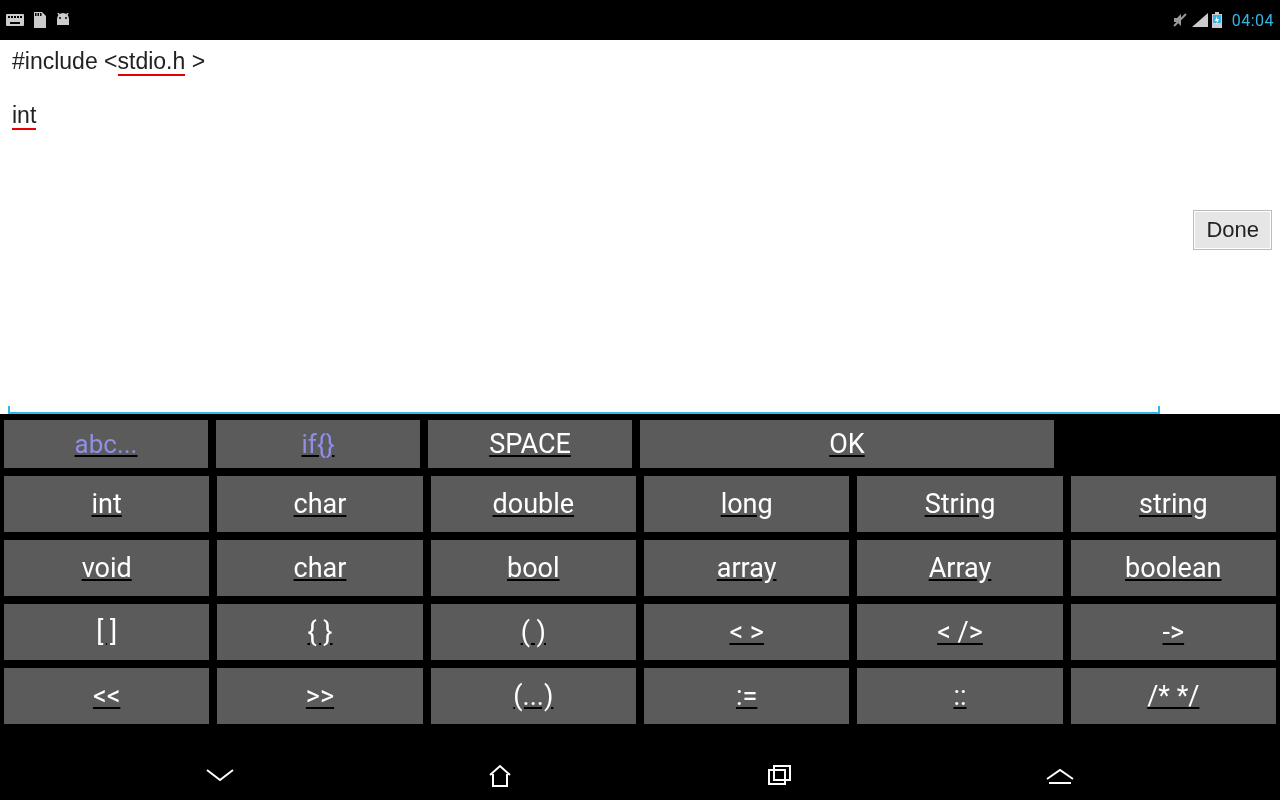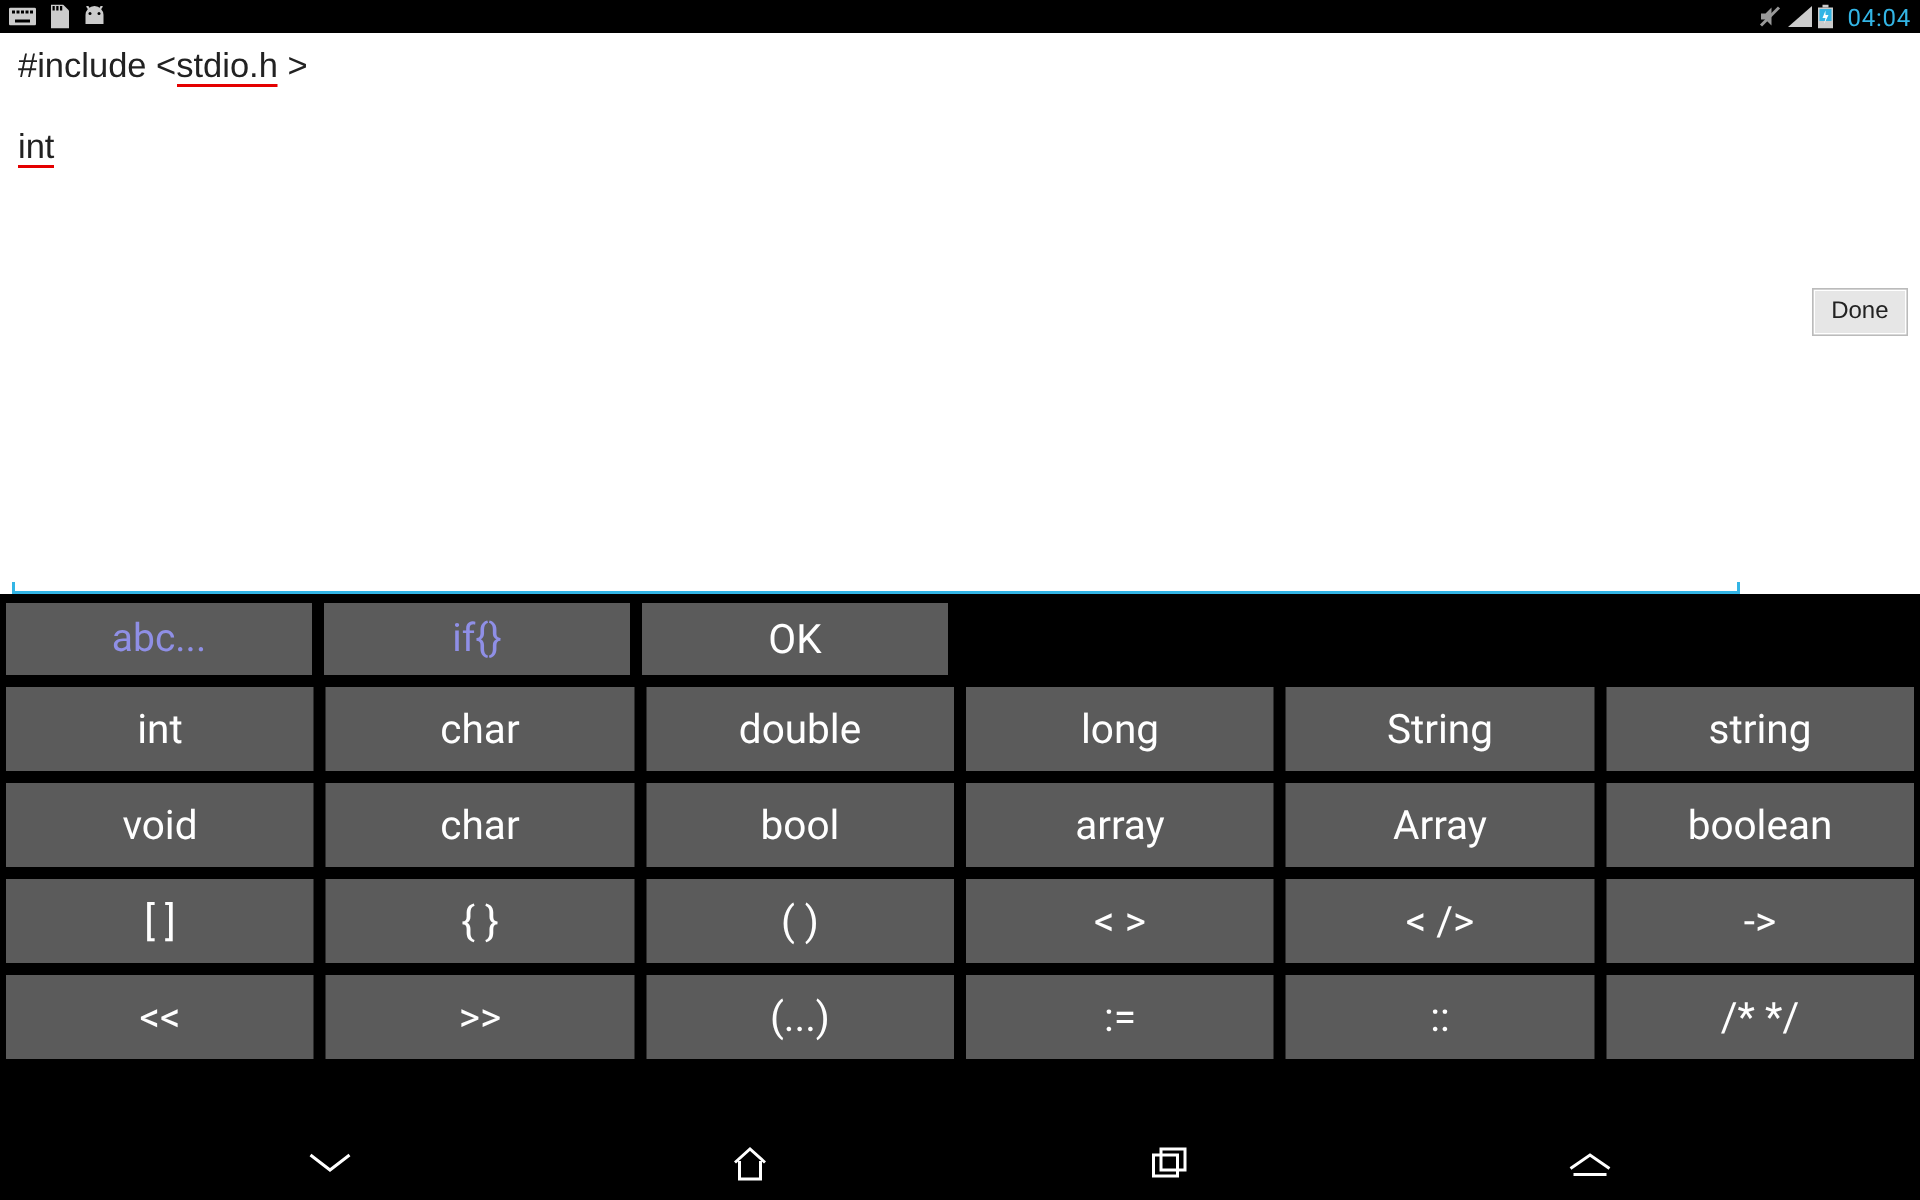--- a/index.html
+++ b/index.html
@@ -1,37 +1,37 @@
 <!DOCTYPE html>
 <html><head>
 <meta charset="utf-8">
 <style>
   * { box-sizing: border-box; margin: 0; padding: 0; }
   html, body { width: 1280px; height: 800px; overflow: hidden; font-family: "Roboto", "Helvetica Neue", Arial, sans-serif; background: #000; }
   .screen { width: 1280px; height: 800px; display: flex; flex-direction: column; background: #000; }
 
   
-  .status-bar { height: 22px; background: #000; display: flex; align-items: center; justify-content: space-between; padding: 0 6px; color: #ccc; font-size: 14px; }
+  .status-bar { height: 40px; background: #000; display: flex; align-items: center; justify-content: space-between; padding: 0 6px; color: #ccc; font-size: 14px; }
   .status-left, .status-right { display: flex; align-items: center; gap: 8px; }
   .status-right { gap: 4px; }
   .clock { color: #33b5e5; font-size: 16px; letter-spacing: 0.5px; margin-left:6px;}
   .ico { display:inline-flex; align-items:center; justify-content:center; }
 
   
   .editor-wrap { flex: 0 0 374px; position: relative; background: #fff; margin: 0; padding-left: 23px; }
   .editor { position:absolute; left:0; right:0; top:0; bottom:0; padding: 8px 12px 4px 12px; font-size: 23px; color:#222; white-space: pre; font-family: Arial, sans-serif; }
   .uline-red { border-bottom: 2px solid #e40000; padding-bottom:0px; }
-  .done-btn { position:absolute; right:8px; top:170px; background:#e6e6e6; border:1px solid #bbb; padding:6px 12px; font-size:16px; color:#222; cursor:pointer; box-shadow: inset 0 0 0 1px #fff; }
+  .done-btn { position:absolute; right:8px; top:170px; background:#e6e6e6; border:1px solid #bbb; padding:6px 12px; font-size:22px; color:#222; cursor:pointer; box-shadow: inset 0 0 0 1px #fff; }
   .editor-caret-line { position:absolute; left:8px; right:120px; bottom:0; height:2px; background:#33b5e5; }
   .editor-caret-line::before, .editor-caret-line::after { content:""; position:absolute; top:-6px; width:2px; height:8px; background:#33b5e5; }
   .editor-caret-line::before{ left:0; } .editor-caret-line::after{ right:0; }
 
   
   .keyboard { flex: 1 1 auto; background:#000; display:flex; flex-direction:column; padding: 6px 4px 0 4px; gap:8px; }
-  .krow { display:grid; gap:8px; }
+  .krow { display:grid; gap:8px;text-decoration:underline; }
   .krow.top { grid-template-columns: 204px 204px 204px 414px 204px; }
   .krow.six { grid-template-columns: repeat(6, 1fr); }
   .key { background:#5b5b5b; color:#fff; display:flex; align-items:center; justify-content:center; font-size:27px; height:56px; cursor:pointer; user-select:none; }
   .krow.top .key{ height:48px; }
   .key.accent { color:#8f8fe6; font-size:26px; }
 
   
   .navbar { height:48px; background:#000; display:flex; align-items:center; justify-content:space-evenly; }
   .nav-btn { width:120px; height:40px; display:flex; align-items:center; justify-content:center; cursor:pointer; }
   .nav-btn svg { stroke:#fff; fill:none; }
@@ -101,20 +101,21 @@
 
 <span class="uline-red">int</span></div>
     <button class="done-btn">Done</button>
     <div class="editor-caret-line"></div>
   </div>
 
   <div class="keyboard">
     <div class="krow top">
       <div class="key accent">abc...</div>
       <div class="key accent">if{}</div>
+      <div class="key">SPACE</div>
       <div class="key">OK</div>
     </div>
     <div class="krow six">
       <div class="key">int</div>
       <div class="key">char</div>
       <div class="key">double</div>
       <div class="key">long</div>
       <div class="key">String</div>
       <div class="key">string</div>
     </div>

